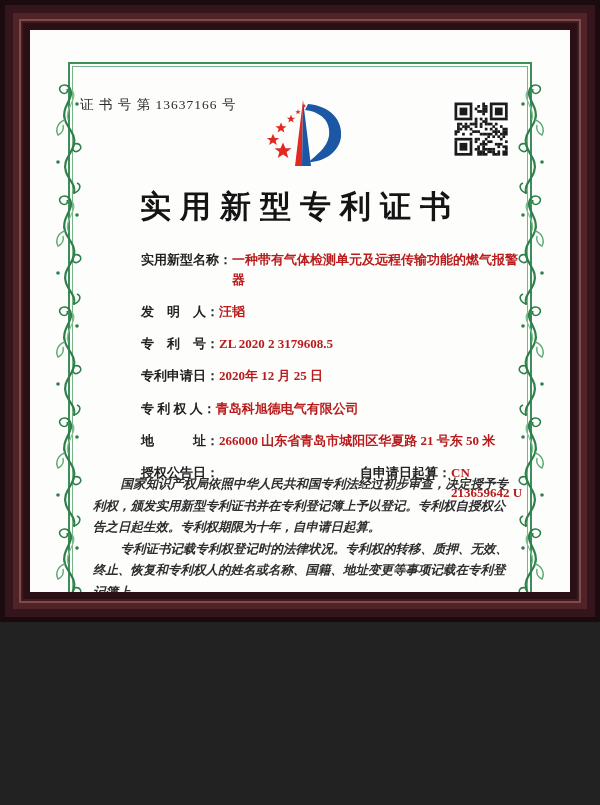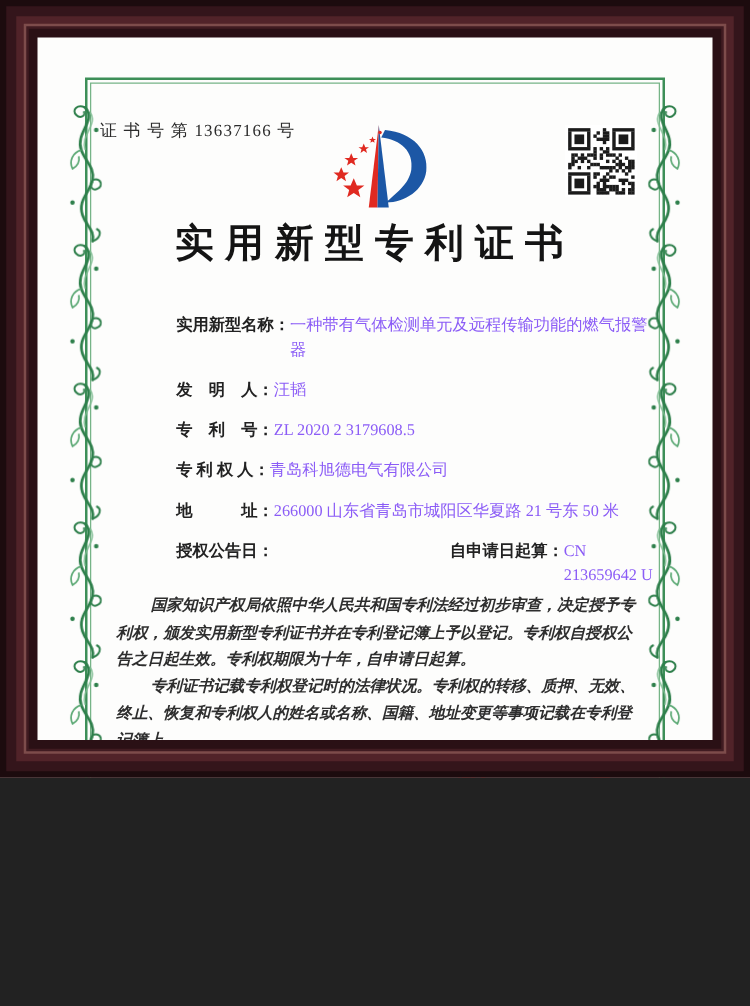--- a/index.html
+++ b/index.html
@@ -16,26 +16,26 @@
       inset 0 0 0 30px #2a1015;}
   
   .green-border{position:absolute;left:68px;top:62px;width:464px;height:676px;
       box-sizing:border-box;border:2.5px solid #3d8f58;z-index:1;}
   .green-border::after{content:"";position:absolute;inset:2px;border:1px solid #76b487;}
   .ornament{position:absolute;z-index:2;}
   .cert-no{position:absolute;left:80px;top:96px;font-size:13.5px;letter-spacing:1px;
       color:#2b2b2b;z-index:3;}
   .logo{position:absolute;left:252px;top:88px;z-index:3;}
   .qr{position:absolute;left:452px;top:100px;z-index:3;}
-  .title{position:absolute;left:0;right:0;top:174px;text-align:center;font-size:31px;
+  .title{position:absolute;left:0;right:0;top:186px;text-align:center;font-size:31px;
       font-weight:bold;letter-spacing:9px;color:#141414;z-index:3;}
   .fields{position:absolute;left:93px;top:250px;width:430px;font-size:13px;z-index:3;}
   .fields .row{display:flex;margin-bottom:12.8px;line-height:19.5px;}
   .fields .lbl{white-space:pre;font-weight:600;color:#222;flex:0 0 auto;margin-left:48px;}
-  .fields .val{white-space:pre-wrap;font-weight:400;color:#8b5cf6;}
+  .fields .val{white-space:pre-wrap;font-weight:700;color:#b91c1c;}
   .row.grant .pair{display:flex;}
   .row.grant .pair.first{flex:0 0 219px;}
   .paras{position:absolute;left:93px;top:474px;width:424px;font-size:12.5px;
       line-height:21.5px;font-style:italic;color:#2e2e2e;z-index:3;}
   .paras p{margin:0;text-indent:2.2em;font-weight:600;}
   .signer{position:absolute;left:95px;top:656px;font-size:15px;letter-spacing:2px;
       font-weight:600;z-index:3;font-family:"Liberation Sans","DejaVu Sans",sans-serif;}
   .signer div{margin-bottom:9px;}
   .signature{position:absolute;left:180px;top:632px;z-index:3;}
   .seal{position:absolute;left:336px;top:584px;z-index:4;opacity:.93;}
@@ -264,20 +264,24 @@
     </div>
     <div class="row">
       <span class="lbl">发　明　人：</span>
       <span class="val">汪韬</span>
     </div>
     <div class="row">
       <span class="lbl">专　利　号：</span>
       <span class="val">ZL 2020 2 3179608.5</span>
     </div>
     <div class="row">
+      <span class="lbl">专利申请日：</span>
+      <span class="val">2020年 12 月 25 日</span>
+    </div>
+    <div class="row">
       <span class="lbl">专 利 权 人：</span>
       <span class="val">青岛科旭德电气有限公司</span>
     </div>
     <div class="row">
       <span class="lbl">地　　　址：</span>
       <span class="val">266000 山东省青岛市城阳区华夏路 21 号东 50 米</span>
     </div>
     <div class="row grant">
       <span class="pair first">
         <span class="lbl">授权公告日：</span>

